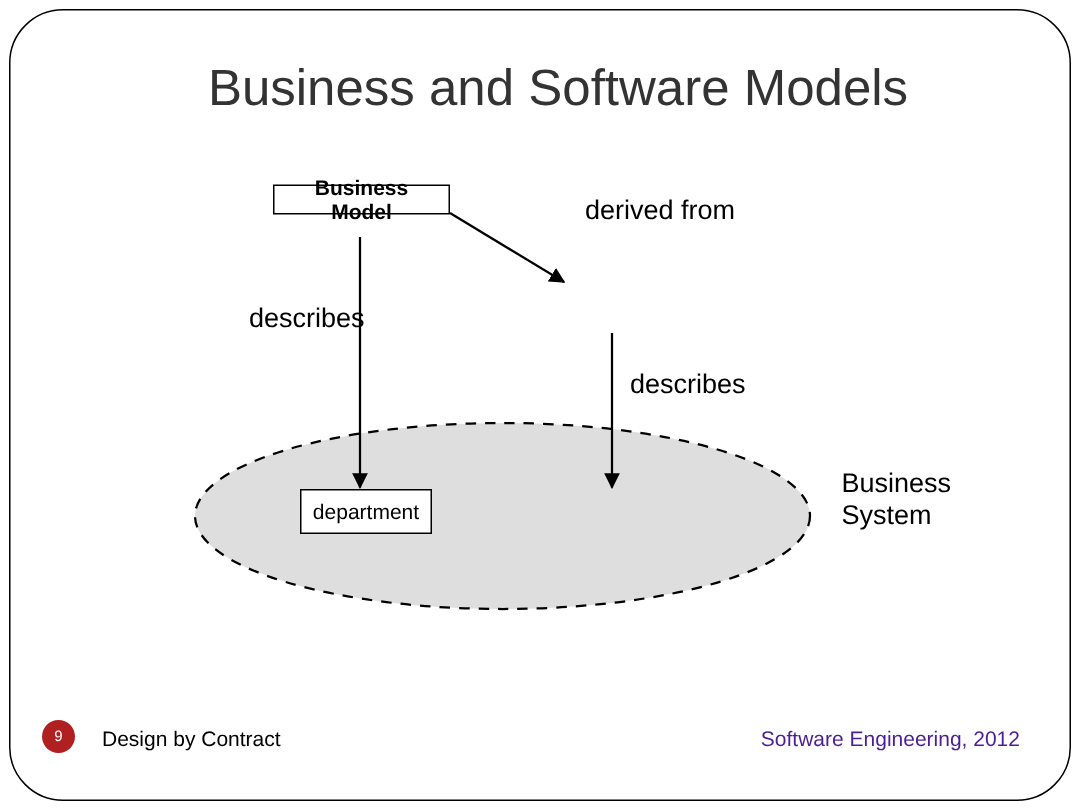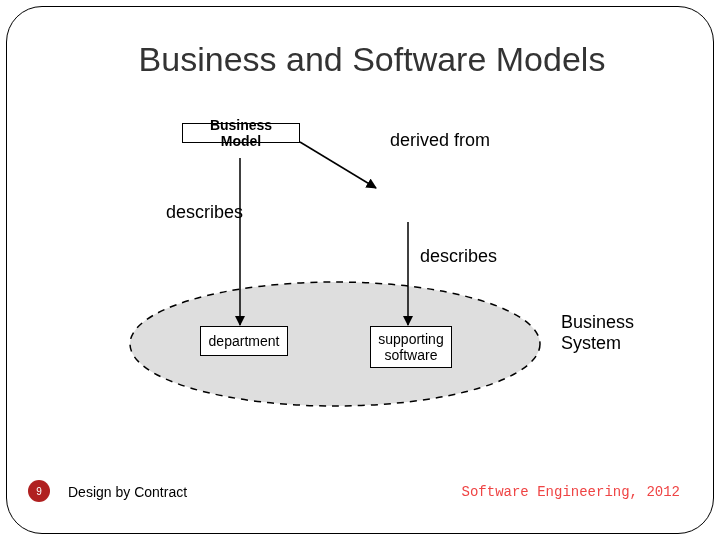--- a/index.html
+++ b/index.html
@@ -64,22 +64,21 @@
   .footer-left {
     position: absolute;
     left: 68px; bottom: 40px;
     font-size: 14px;
     color: #000000;
   }
   .footer-right {
     position: absolute;
     right: 40px; bottom: 40px;
     font-size: 14px;
-    color: #ef4444;
-    font-family: Liberation Mono, monospace;
+    color: #4c1d95;
   }
   svg.overlay {
     position: absolute;
     top: 0; left: 0;
     width: 540px; height: 300px;
     overflow: visible;
   }
 </style>
 </head>
 <body>
@@ -104,22 +103,20 @@
     <line x1="150" y1="38" x2="150" y2="205" stroke="#000" stroke-width="1.5" marker-end="url(#arrow)"></line>
 
     <line x1="318" y1="102" x2="318" y2="205" stroke="#000" stroke-width="1.5" marker-end="url(#arrow)"></line>
   </svg>
 
   <div class="box" style="left:92px; top:3px; width:118px; height:20px; font-weight:bold;">Business Model</div>
 
 
   <div class="box" style="left:110px; top:206px; width:88px; height:30px;">department</div>
 
-  <div class="box" style="left:280px; top:206px; width:82px; height:42px; white-space:pre-line;">supporting
-software</div>
 
   <div class="label" style="left:300px; top:10px;">derived from</div>
 
   <div class="label" style="left:76px; top:82px;">describes</div>
 
   <div class="label" style="left:330px; top:126px;">describes</div>
 
   <div class="label" style="left:448px; top:192px; white-space:pre-line;margin-left:23px;">Business
 System</div>
 

